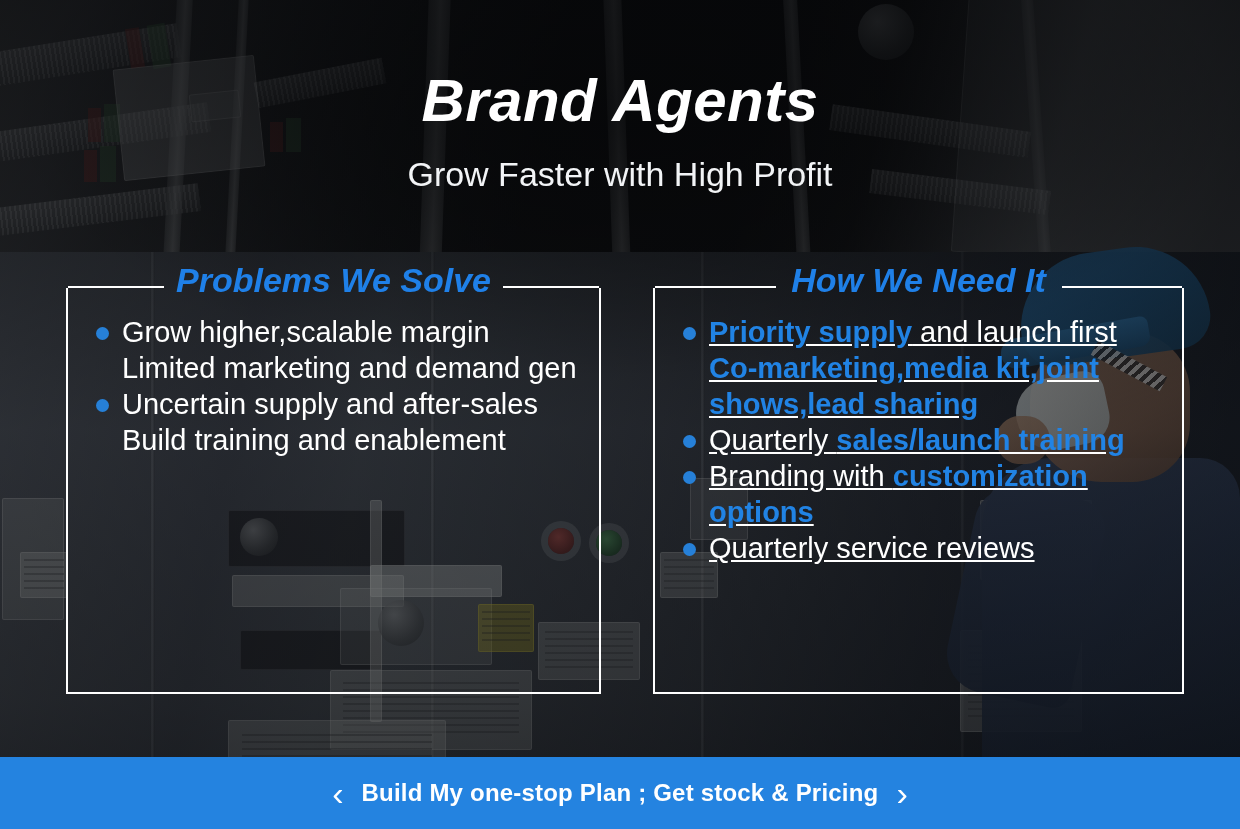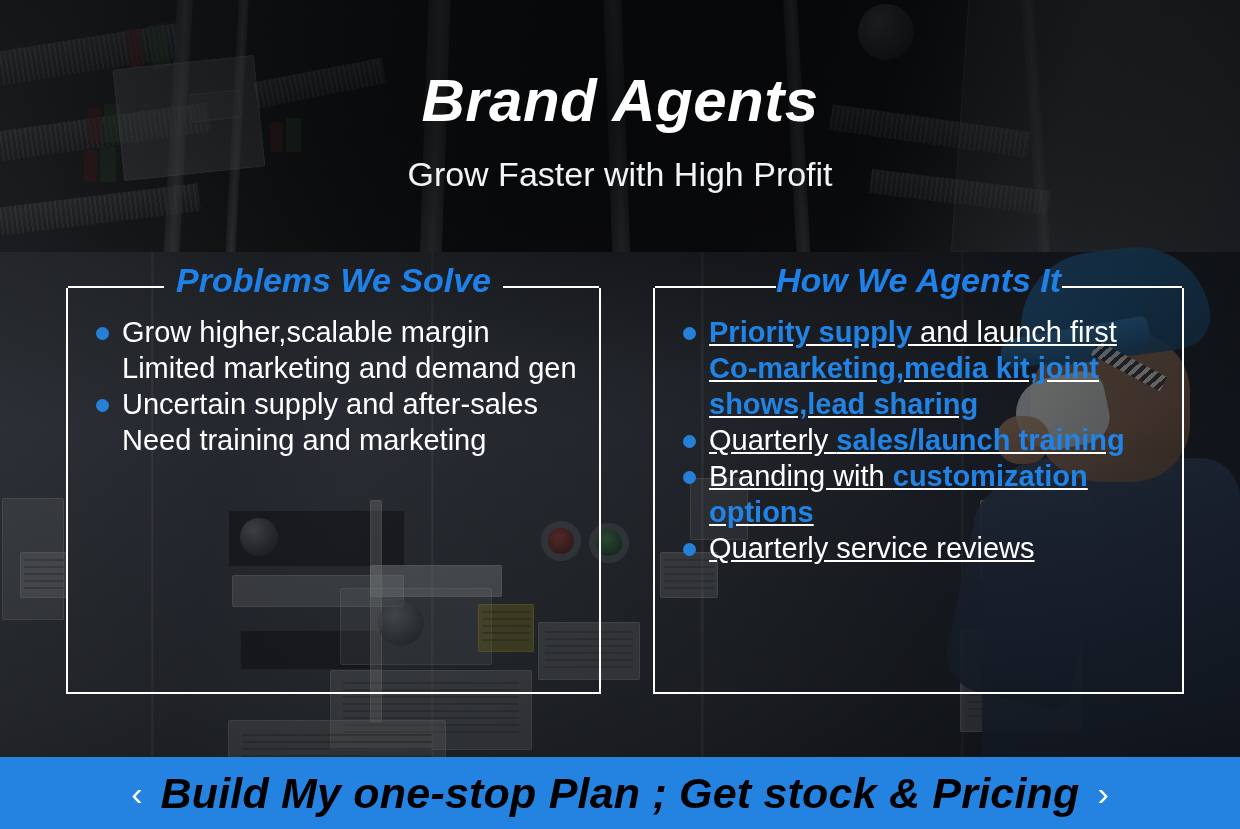--- a/index.html
+++ b/index.html
@@ -271,24 +271,23 @@
     justify-content: center;
     gap: 18px;
   }
   .cta-chevron {
     color: #ffffff;
     font-size: 34px;
     line-height: 1;
     font-weight: normal;
   }
   .cta-label {
-    color: #000000;
-    font-size: 43px;
+    color: #ffffff;
+    font-size: 24px;
     font-weight: bold;
-    font-style: italic;
     line-height: 1;
     letter-spacing: .2px;
   }
 </style>
 </head>
 <body>
 
 <div class="poster">
 
   <div class="bg">
@@ -382,30 +381,30 @@
         <span class="bullet-dot"></span>
         <span class="bullet-text">
           <span>Grow higher,scalable margin</span>
           <span class="sub">Limited marketing and demand gen</span>
         </span>
       </li>
       <li class="bullet-item">
         <span class="bullet-dot"></span>
         <span class="bullet-text">
           <span>Uncertain supply and after-sales</span>
-          <span class="sub">Need training and marketing</span>
+          <span class="sub">Build training and enablement</span>
         </span>
       </li>
     </ul>
   <div style="position: absolute; left: 0px; top: -2px; height: 2px; background: rgb(255, 255, 255); width: 96.0312px;"></div>
       <div style="position: absolute; right: 0px; top: -2px; height: 2px; background: rgb(255, 255, 255); width: 96.0312px;"></div>
     </div>
 
   <div class="panel panel-right" style="border-top: none;">
-    <div class="panel-heading">How We  Agents It</div>
+    <div class="panel-heading">How We  Need It</div>
     <ul class="bullets">
       <li class="bullet-item">
         <span class="bullet-dot"></span>
         <span class="bullet-text">
           <span class="hl">Priority supply</span><span> and launch first</span>
           <span class="sub hl">Co-marketing,media kit,joint</span>
           <span class="sub hl">shows,lead sharing</span>
         </span>
       </li>
       <li class="bullet-item">

